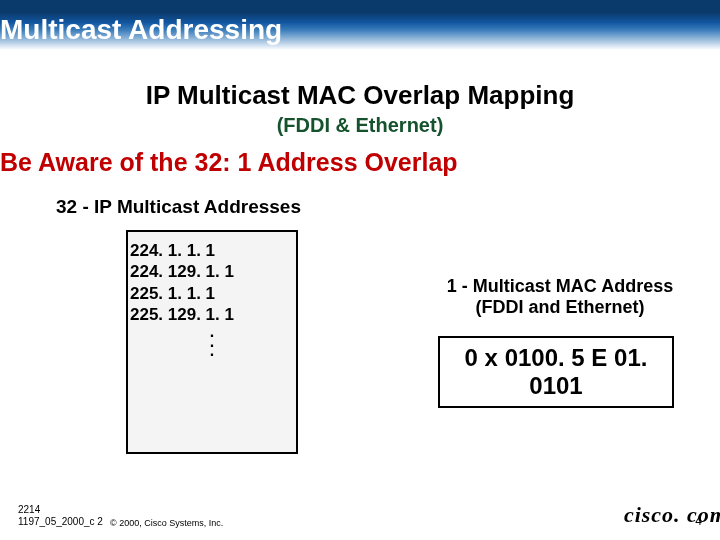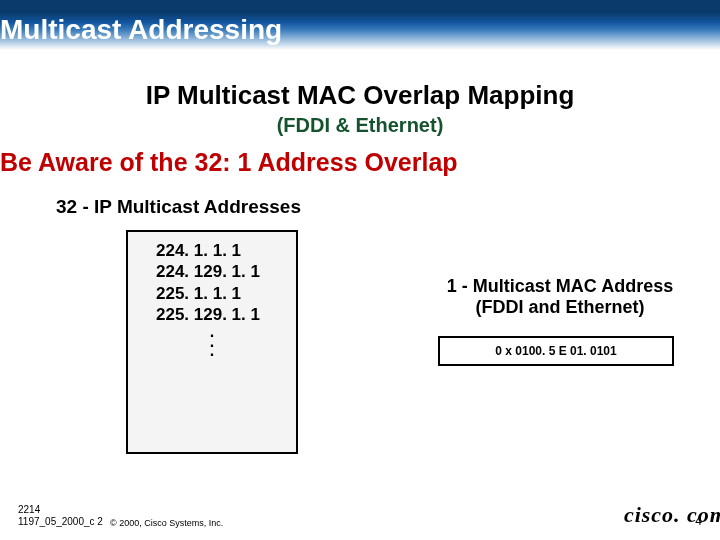--- a/index.html
+++ b/index.html
@@ -67,21 +67,21 @@
     font-weight: bold;
     color: #000;
   }
   .ip-box {
     position: absolute;
     top: 230px;
     left: 126px;
     width: 172px;
     height: 224px;
     border: 2px solid #000;
-    padding: 8px 28px;
+    padding: 8px 2px;
     font-size: 17px;
     font-weight: bold;
     line-height: 1.25;
     background: #f4f4f4;
   }
   .dots {
     text-align: center;
     line-height: 0.6;
     font-size: 16px;
     margin: 2px 0 4px 0;
@@ -96,21 +96,21 @@
     font-weight: bold;
     color: #000;
   }
   .mac-box {
     position: absolute;
     top: 336px;
     left: 438px;
     width: 236px;
     border: 2px solid #000;
     padding: 6px 16px;
-    font-size: 12px;
+    font-size: 24px;
     font-weight: bold;
     text-align: center;
     background: #fff;
   }
   .footer {
     position: absolute;
     bottom: 6px;
     left: 0;
     width: 100%;
     height: 28px;

